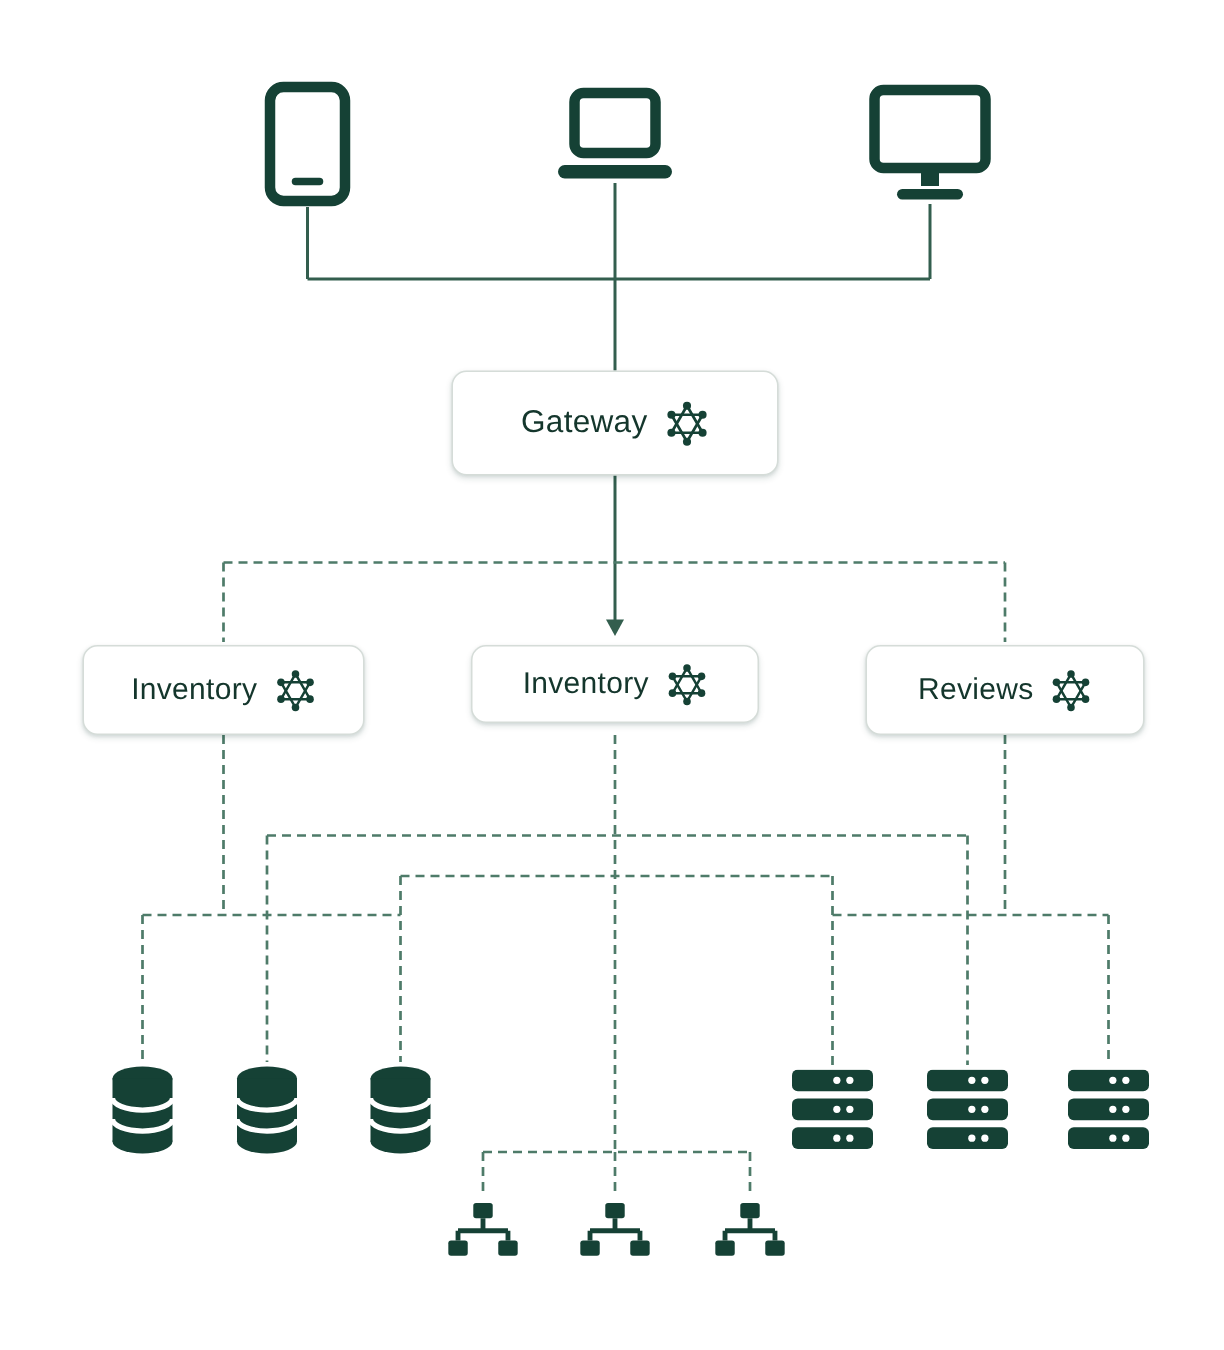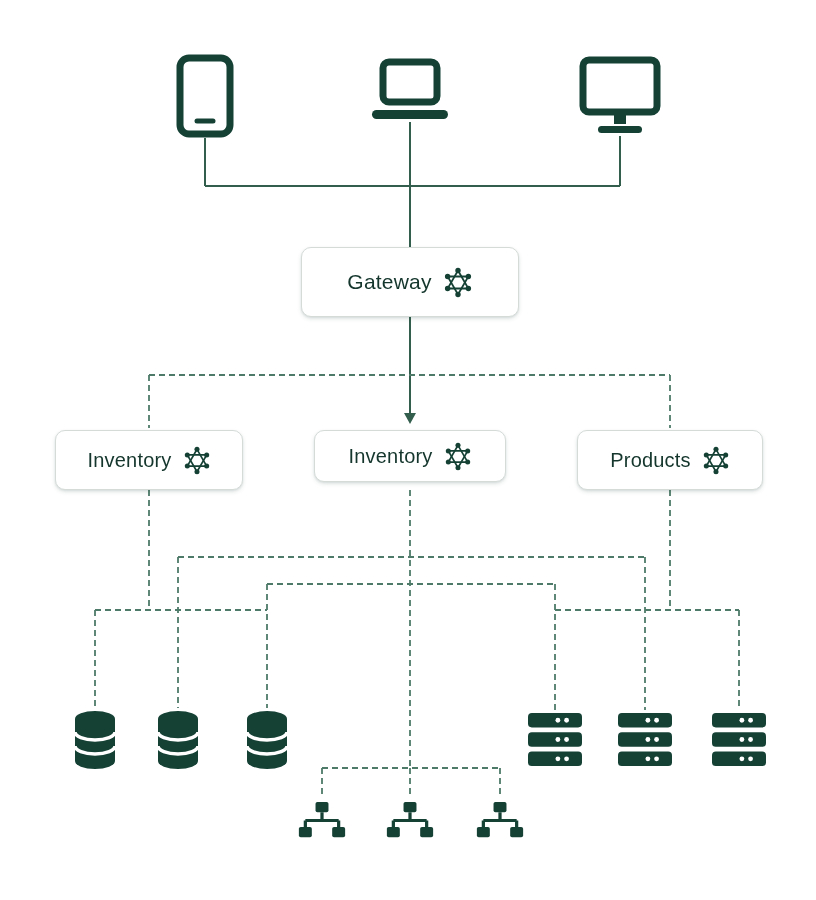--- a/index.html
+++ b/index.html
@@ -151,21 +151,21 @@
         <use href="#i-gql"></use>
       </svg>
   </div>
   <div class="node" style="left:314px;top:430px;width:192px;height:52px">
     <span>Inventory</span>
     <svg class="gql" width="28" height="31">
         <use href="#i-gql"></use>
       </svg>
   </div>
   <div class="node" style="left:577px;top:430px;width:186px;height:60px">
-    <span>Products</span>
+    <span>Reviews</span>
     <svg class="gql" width="28" height="31">
         <use href="#i-gql"></use>
       </svg>
   </div>
 
   <div class="icon" style="left:71px;top:710px">
     <svg width="48" height="60">
         <use href="#i-db"></use>
       </svg>
   </div>

